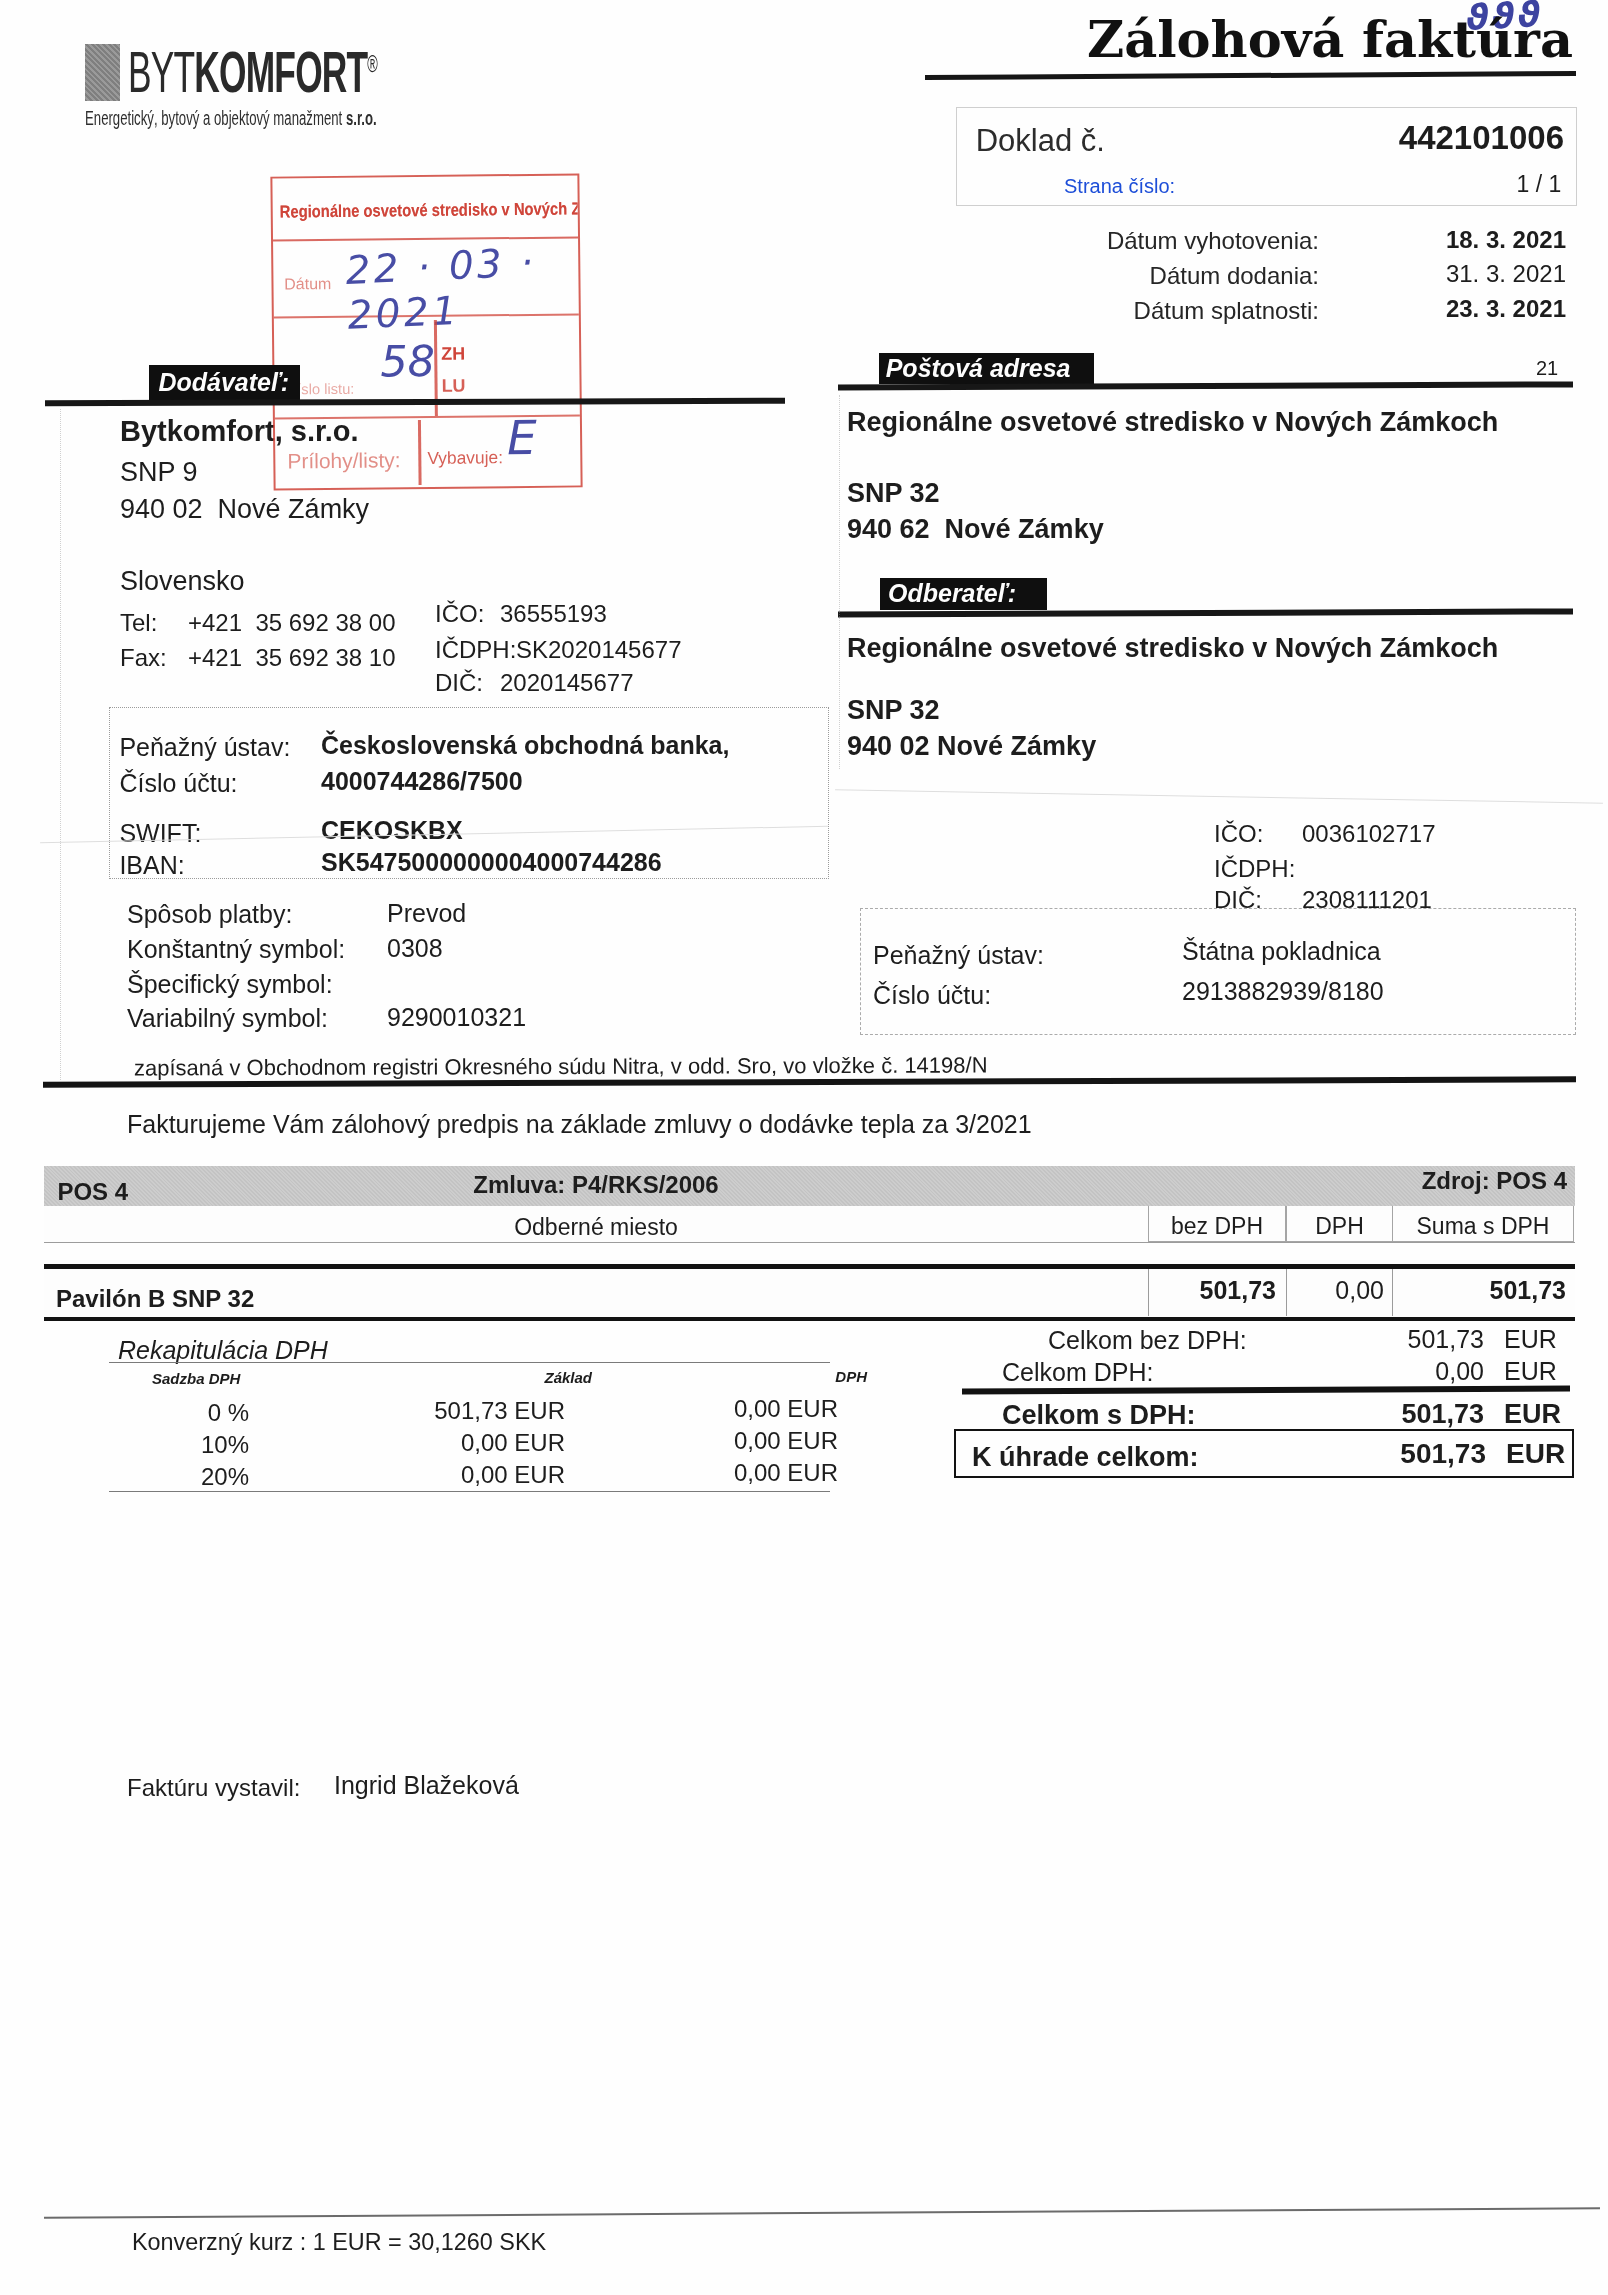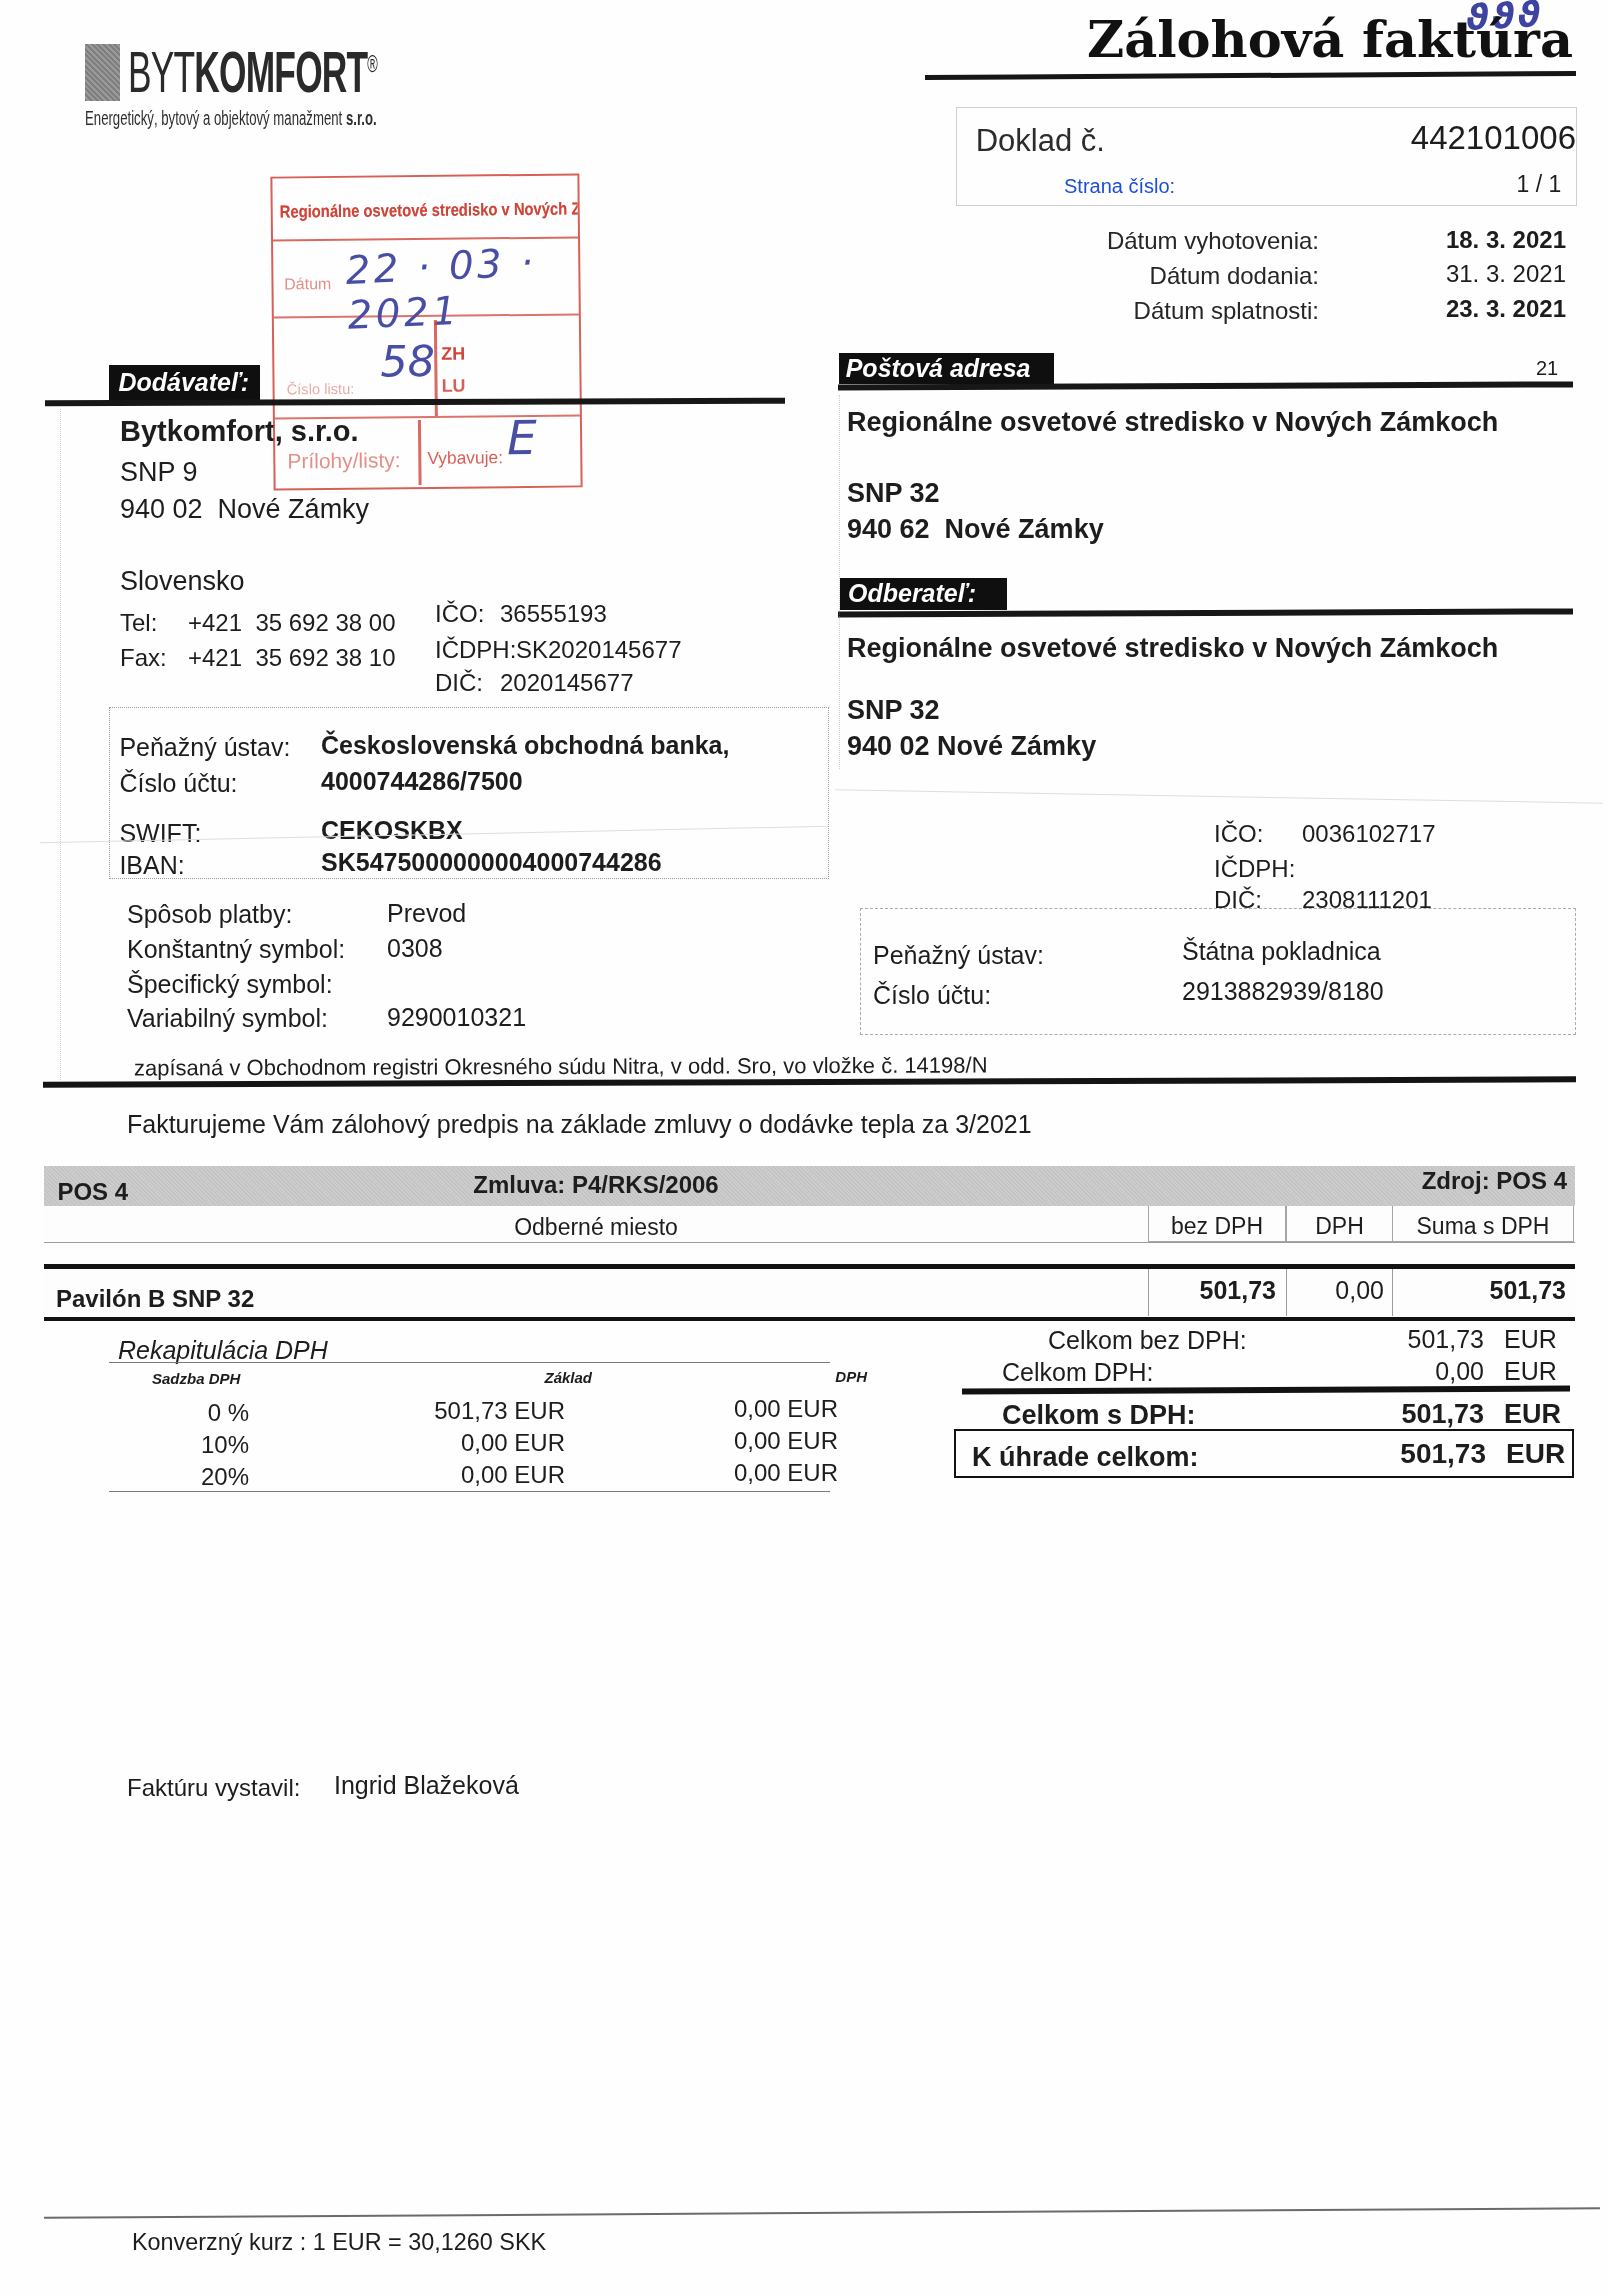--- a/index.html
+++ b/index.html
@@ -29,21 +29,21 @@
 
   .scribble { left:1466px; top:-4px; color:#3d43a0; font-size:35px;
     font-style:italic; font-weight:bold; letter-spacing:2.7px; transform:rotate(-3deg); }
 
   .doc-title { left:928px; top:9.4px; width:645px; text-align:right;
     font-family:"DejaVu Serif", serif; font-weight:bold; font-size:51px; color:#111; }
   .title-rule { left:925px; top:73px; width:651px; height:5.3px; background:#161616; transform:rotate(-.35deg); }
 
   .doklad-box { left:956px; top:107px; width:621px; height:99px; border:1.3px solid #cfcfcf; background:#fefefe; }
   .doklad-label { left:18.7px; top:14.7px; font-size:31px; color:#2c2c2c; }
-  .doklad-num { right:0; top:10.7px; font-size:33px; font-weight:normal; }
+  .doklad-num { right:12px; top:10.7px; font-size:33px; font-weight:bold; }
   .strana-label { left:107px; top:67px; font-size:20px; color:#1d4ed8; }
   .strana-val { right:14.7px; top:63px; font-size:23px; }
 
   .date-label { left:988px; width:331px; text-align:right; font-size:24px; color:#262626; }
   .date-val   { left:1329px; width:237px; text-align:right; font-size:24px; }
 
   
   .stamp { left:272px; top:175px; width:309px; height:314px;
     border:2.7px solid rgba(205,58,46,.85); color:#cd3a2e; transform:rotate(-.6deg);
     opacity:.94; z-index:2; }
@@ -60,21 +60,21 @@
   .stamp-58 { position:absolute; left:106px; top:16px; font-size:43px; }
   .stamp-zh { position:absolute; left:167px; top:24px; font-size:18px; font-weight:bold; }
   .stamp-lu { position:absolute; left:167px; top:56px; font-size:18px; font-weight:bold; opacity:.85; }
   .stamp-row4 { position:absolute; left:0; top:243px; width:100%; height:65px; }
   .stamp-div4 { position:absolute; left:143px; top:0; width:2.7px; height:100%; background:rgba(205,58,46,.8); }
   .stamp-prilohy { position:absolute; left:12px; top:28px; font-size:21px; opacity:.6; }
   .stamp-vybavuje { position:absolute; left:152px; top:28px; font-size:17.4px; opacity:.85; }
   .stamp-e { position:absolute; left:232px; top:-9.4px; font-size:47px; }
 
   
-  .bar { background:#0f0f0f; color:#fdfdfd; font-style:italic; font-weight:bold; font-size:25px; }
+  .bar { background:#0f0f0f; color:#fdfdfd; font-style:italic; font-weight:bold; font-size:25px;margin-left:40px; }
   .bar-dodavatel { left:109px; top:365px; width:151px; height:35px; padding:2.7px 0 0 9.4px; z-index:3; }
   .rule-supplier { left:45px; top:399px; width:740px; height:6px; background:#171717; z-index:4; transform:rotate(-.2deg); }
   .bar-postova { left:839px; top:353px; width:215px; height:31px; padding:0.7px 0 0 6.7px; }
   .rule-postova { left:838px; top:383px; width:735px; height:6px; background:#171717; transform:rotate(-.25deg); }
   .bar-odberatel { left:840px; top:578px; width:167px; height:32px; padding:1.3px 0 0 8px; }
   .rule-odberatel { left:838px; top:610px; width:735px; height:6px; background:#171717; transform:rotate(-.25deg); }
 
   .t36 { font-size:24px; } .t37 { font-size:25px; } .t38 { font-size:25px; }
   .t40 { font-size:27px; } .t44 { font-size:29px; }
 

